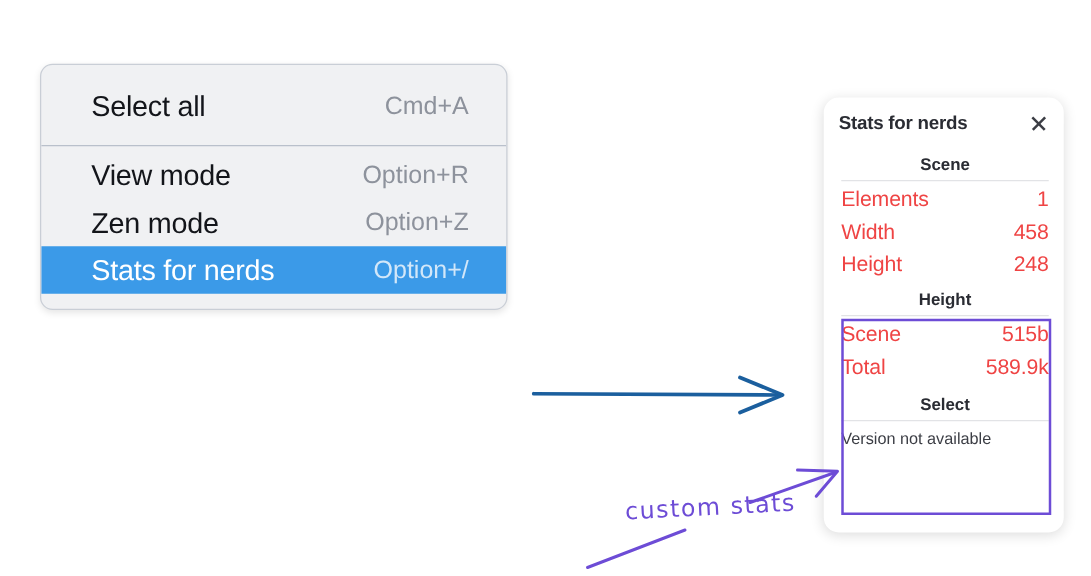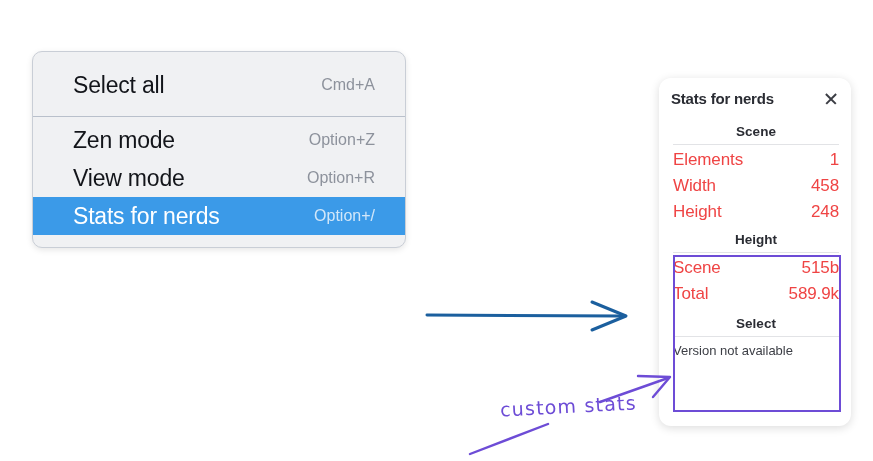--- a/index.html
+++ b/index.html
@@ -52,21 +52,21 @@
     height: 38px;
     cursor: default;
   }
   .menu-item .label {
     font-size: 23px;
     color: #13151a;
     letter-spacing: -0.2px;
     white-space: nowrap;
   }
   .menu-item .shortcut {
-    font-size: 16px;
+    font-size: 20px;
     color: #8d929c;
     white-space: nowrap;
   }
   .menu-item.selected {
     background: #3b9ae8;
   }
   .menu-item.selected .label {
     color: #ffffff;
   }
   .menu-item.selected .shortcut {
@@ -188,26 +188,26 @@
     <div class="menu-item">
       <span class="label">Select all</span>
       <span class="shortcut">Cmd+A</span>
     </div>
   </div>
 
   <div class="menu-divider"></div>
 
   <div class="menu-section bottom">
     <div class="menu-item">
+      <span class="label">View mode</span>
+      <span class="shortcut">Option+R</span>
+    </div>
+    <div class="menu-item">
       <span class="label">Zen mode</span>
       <span class="shortcut">Option+Z</span>
-    </div>
-    <div class="menu-item">
-      <span class="label">View mode</span>
-      <span class="shortcut">Option+R</span>
     </div>
     <div class="menu-item selected">
       <span class="label">Stats for nerds</span>
       <span class="shortcut">Option+/</span>
     </div>
   </div>
 
 </div>
 
 <div class="stats-panel">

